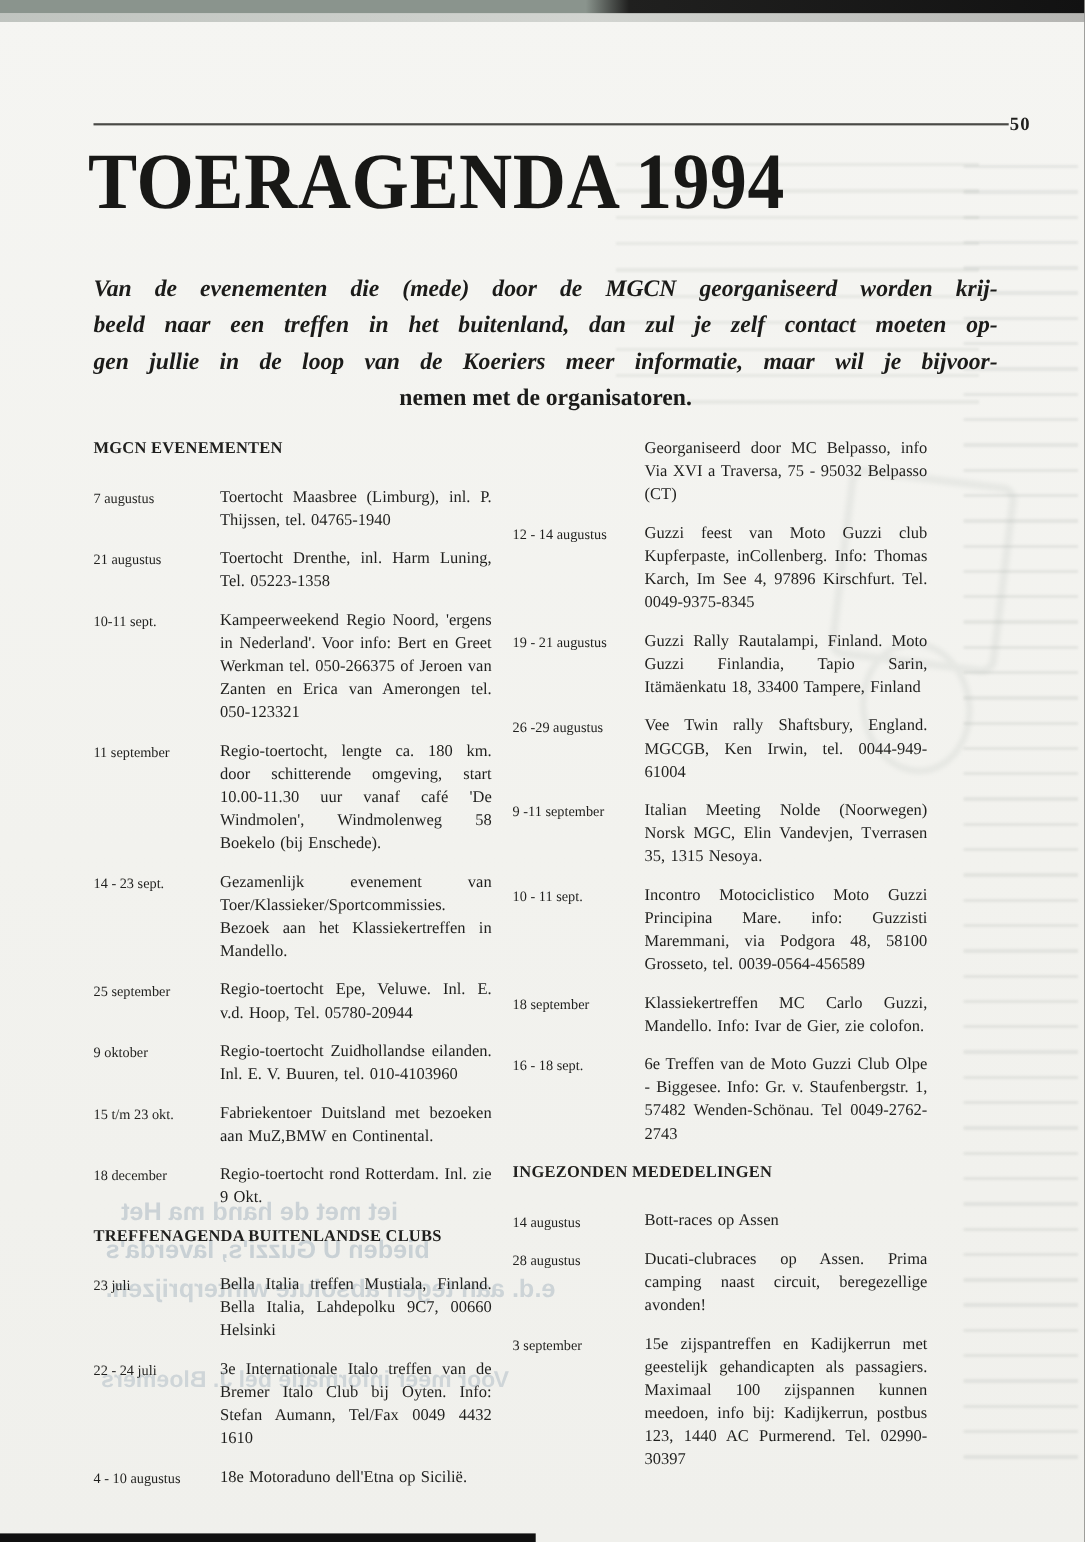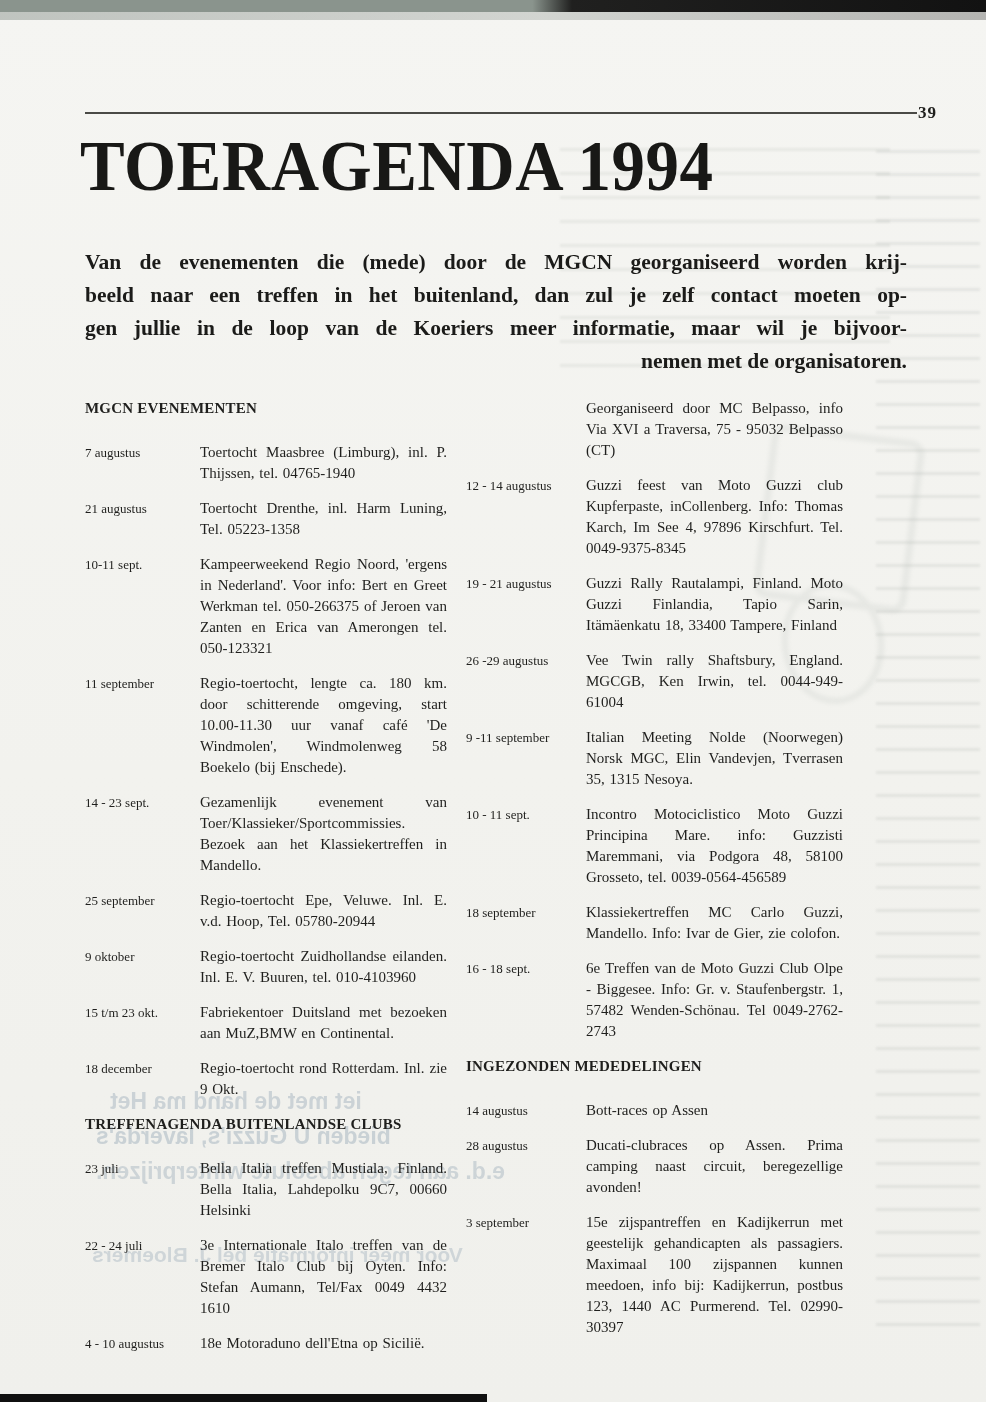--- a/index.html
+++ b/index.html
@@ -21,22 +21,22 @@
   .pagenum{font-weight:bold;font-size:17px;margin-left:1px;letter-spacing:1px;}
 
   .title{
     position:absolute;top:124px;left:80px;width:846px;
     font-size:67px;font-weight:bold;letter-spacing:.5px;white-space:nowrap;
     transform:scaleY(1.08);transform-origin:top left;color:#181816;
   }
 
   .intro{position:absolute;top:246px;left:85px;width:822px;
     font-size:21.5px;font-weight:bold;line-height:33px;color:#1b1b19;}
-  .intro .jl{text-align:justify;text-align-last:justify;}
-  .intro .last{text-align:right;}
+  .intro .jl{text-align:justify;text-align-last:justify;font-style:italic;}
+  .intro .last{text-align:center;}
 
   .columns{position:absolute;top:398px;left:85px;display:flex;gap:19px;}
   .col{width:362px;}
   .col.right{width:377px;}
   .colhead{font-weight:bold;font-size:15px;line-height:21px;margin:12px 0 23px;letter-spacing:.2px;}
   .col .colhead:first-child{margin-top:0;}
   .entry{display:flex;margin-bottom:14px;}
   .left .entry .date{flex:0 0 115px;}
   .right .entry .date{flex:0 0 120px;}
   .date{font-size:13px;line-height:21px;}
@@ -76,21 +76,21 @@
     <div class="frame"></div>
       <div class="wheel"></div>
   </div>
   <div class="ghost g1">iet met de hand ma     Het</div>
   <div class="ghost g2">bieden    U Guzzi's, laverda's</div>
   <div class="ghost g3">e.d. aan tegen absolute winterprijzen.</div>
   <div class="ghost g4">Voor meer informatie bel J. Bloemers</div>
 
   <div class="pagehead">
     <div class="rule"></div>
-    <span class="pagenum">39</span>
+    <span class="pagenum">50</span>
   </div>
 
   <div class="title">TOERAGENDA 1994</div>
 
   <div class="intro">
     <div class="jl">Van de evenementen die (mede) door de MGCN georganiseerd worden krij-</div>
     <div class="jl">beeld naar een treffen in het buitenland, dan zul je zelf contact moeten op-</div>
     <div class="jl">gen jullie in de loop van de Koeriers meer informatie, maar wil je bijvoor-</div>
     <div class="last">nemen met de organisatoren.</div>
   </div>

